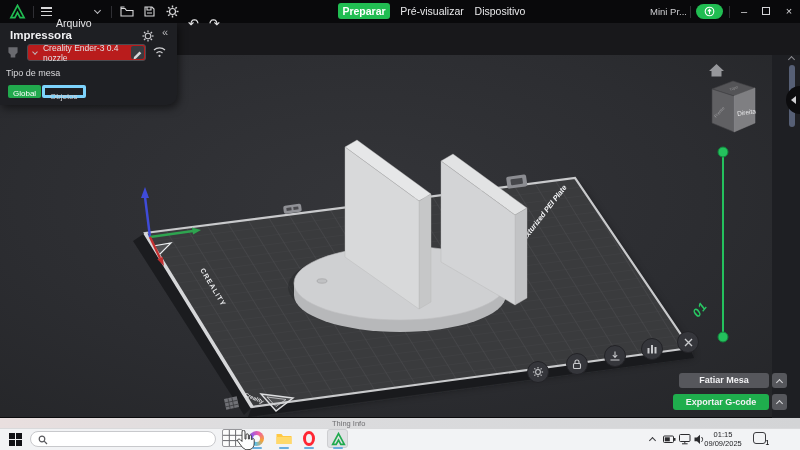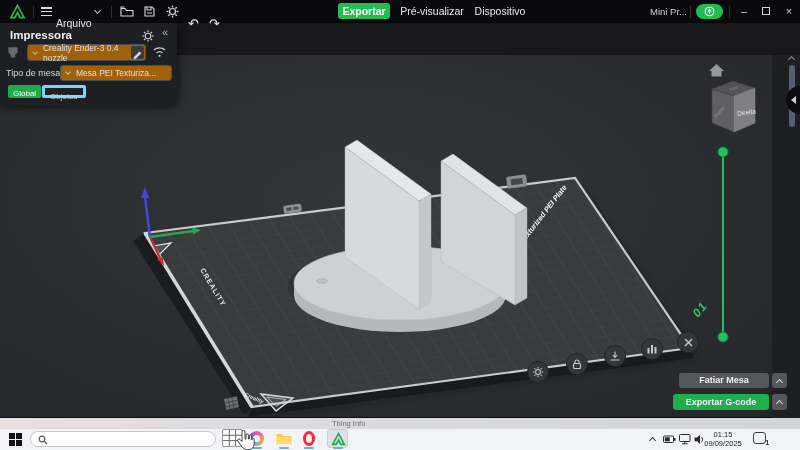--- a/index.html
+++ b/index.html
@@ -26,21 +26,21 @@
   .ticon { position:absolute; top:28px; width:24px; height:24px; background:#28292d;
            border-radius:5px; display:flex; align-items:center; justify-content:center; }
   .ticon.dis { color:#4e4f54; }
   .ticon.en  { color:#d9dadc; }
   .tsep { position:absolute; top:32px; width:1px; height:16px; background:#38383c; }
   .tscroll { position:absolute; color:#9a9a9e; font-size:12px; top:31px; }
 
   
   .lpanel { left:0; top:23px; width:177px; height:82px; background:#1e1f23;
             border-bottom-right-radius:10px; box-shadow:2px 3px 8px rgba(0,0,0,.55); z-index:6; }
-  .select { position:absolute; background:#a16207; border:1px solid #4b4c51; border-radius:3px;
+  .select { position:absolute; background:#b91c1c; border:1px solid #4b4c51; border-radius:3px;
             color:#e0e0e3; font-size:8.5px; display:flex; align-items:center; }
   .chip { position:absolute; height:13px; border-radius:2px; font-size:8px; line-height:12px; padding:3px 5px; }
 
   
   .viewport { left:0; top:55px; width:800px; height:363px; z-index:1;
      background:radial-gradient(ellipse at 45% 40%, #343539 0%, #2c2d31 55%, #242528 100%);
      border-bottom:1px solid #0b0b0d; }
   .pbtn { position:absolute; width:22px; height:22px; border-radius:50%;
           background:#35363b; border:1px solid #232327; color:#c9cacd;
           display:flex; align-items:center; justify-content:center; z-index:2; }
@@ -99,21 +99,21 @@
         <line x1="10.5" y1="6.5" x2="12.5" y2="6.5"></line>
         <line x1="2.2" y1="2.2" x2="3.6" y2="3.6"></line>
         <line x1="9.4" y1="9.4" x2="10.8" y2="10.8"></line>
         <line x1="2.2" y1="10.8" x2="3.6" y2="9.4"></line>
         <line x1="9.4" y1="3.6" x2="10.8" y2="2.2"></line>
       </g>
   </svg>
   <span class="abs tb-text" style="left:188px;font-size:13px">↶</span>
   <span class="abs tb-text" style="left:209px;font-size:13px">↷</span>
 
-  <div class="abs mode-btn mode-active" style="left:338px;width:52px">Exportar</div>
+  <div class="abs mode-btn mode-active" style="left:338px;width:52px">Preparar</div>
   <div class="abs mode-btn" style="left:398px;width:68px">Pré-visualizar</div>
   <div class="abs mode-btn" style="left:472px;width:56px">Dispositivo</div>
 
   <span class="abs" style="left:650px;top:0;color:#cfcfd2;font-size:9.5px;line-height:23px">Mini Pr...</span>
   <div class="abs tb-sep" style="left:690px"></div>
   <div class="abs" style="left:696px;top:4px;width:27px;height:15px;border-radius:8px;background:#21bd52">
     <svg style="position:absolute;left:8px;top:2px" width="11" height="11" viewBox="0 0 11 11">
       <circle cx="5.5" cy="5.5" r="4.3" fill="none" stroke="#fff" stroke-width="1.1"></circle>
       <path d="M5.5,8 V4 M3.8,5.4 L5.5,3.4 L7.2,5.4" fill="none" stroke="#fff" stroke-width="1.1"></path>
     </svg>
@@ -286,24 +286,20 @@
     <svg width="13" height="13" viewBox="0 0 13 13">
       <path d="M3,10 l5.5,-5.5 l1.8,1.8 L4.8,11.8 L2.6,12.2 Z" fill="#d9d9db"></path>
     </svg>
   </div>
   <svg class="abs" style="left:152px;top:22px" width="15" height="13" viewBox="0 0 15 13">
     <path d="M2,5 a8,8 0 0 1 11,0 M4.5,8 a4.5,4.5 0 0 1 6,0" fill="none" stroke="#cfcfd2" stroke-width="1.2"></path>
     <circle cx="7.5" cy="10.8" r="1.1" fill="#cfcfd2"></circle>
   </svg>
 
   <span class="abs" style="left:6px;top:45px;color:#d8d8db;font-size:9px">Tipo de mesa</span>
-  <div class="select" style="left:60px;top:42px;width:112px;height:16px">
-    <span class="chev" style="margin-left:5px;margin-top:-2px;width:4px;height:4px"></span>
-    <span style="margin-left:6px">Mesa PEI Texturiza...</span>
-  </div>
 
   <div class="chip" style="left:8px;top:62px;background:#21a94d;color:#fff">Global</div>
   <div class="chip" style="left:42px;top:62px;border:3px solid #7dd3fc;color:#cfcfd3">Objetos</div>
 </div>
 
 <div class="abs viewport">
   <svg width="800" height="363" viewBox="0 0 800 363">
     <defs>
       <pattern id="plategrid" width="1" height="1" patternUnits="userSpaceOnUse" patternTransform="matrix(20.5,-2.6,5.1,8.3,145,178)">
         <path d="M1,0 L0,0 L0,1" fill="none" stroke="#4b4c4f" stroke-width="0.055"></path>

